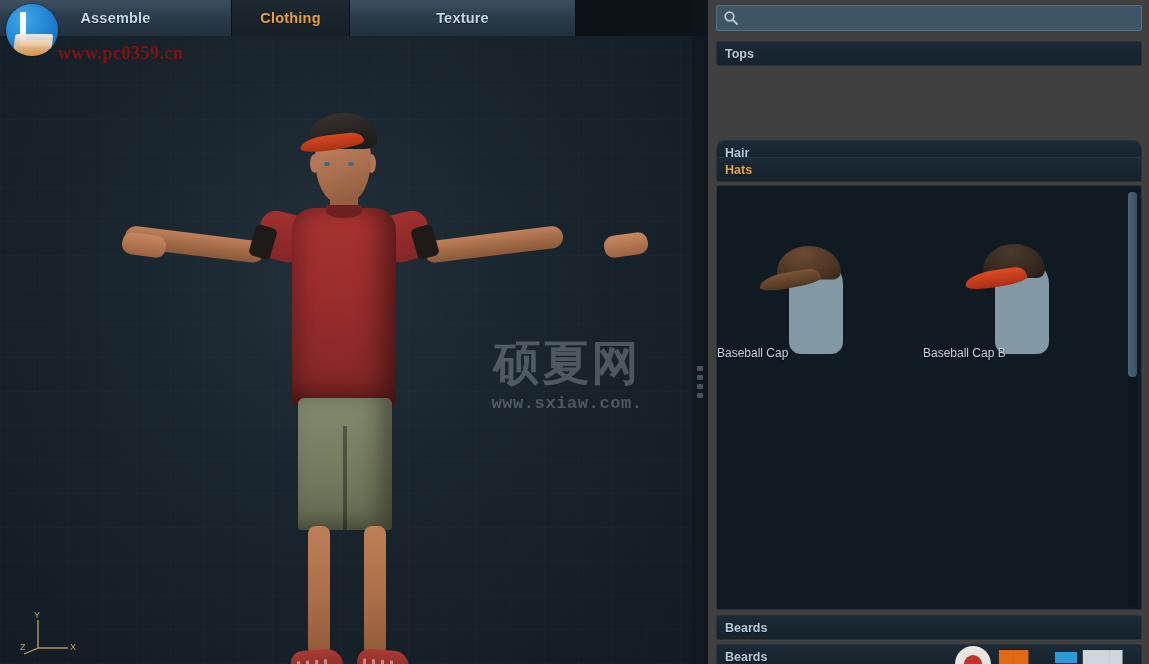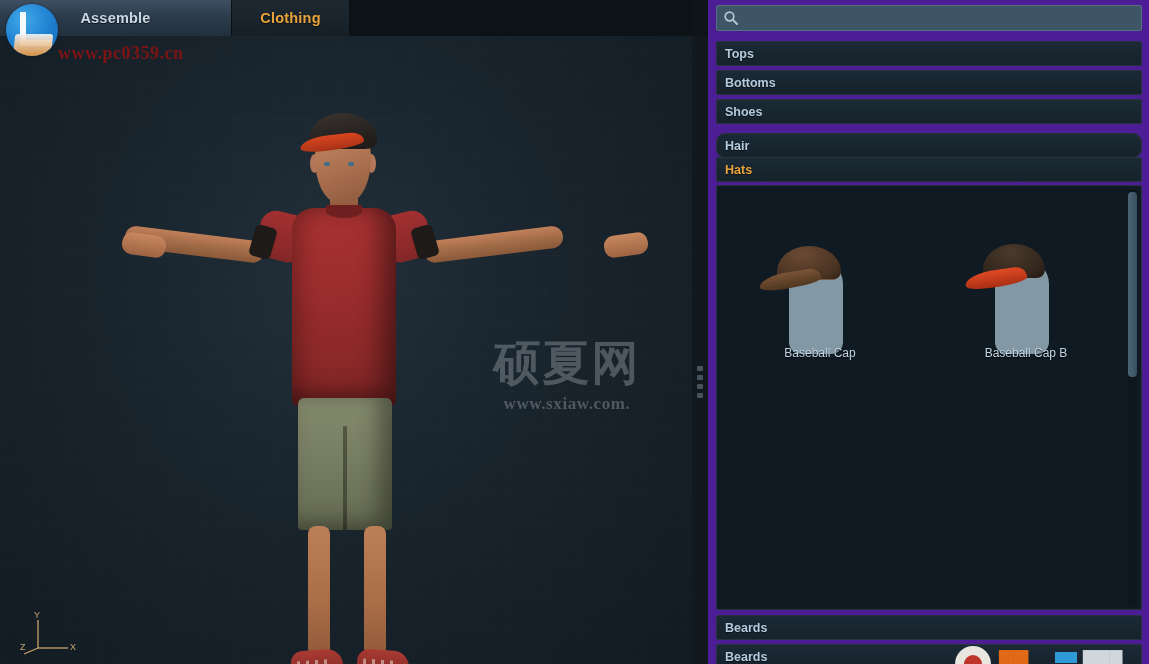--- a/index.html
+++ b/index.html
@@ -201,40 +201,40 @@
     position:absolute; left:462px; top:303px; width:210px; text-align:center;
     pointer-events:none;
   }
   .vp-wm .big {
     font-family:"DejaVu Sans", sans-serif;
     font-size:47px; font-weight:bold; color:rgba(205,212,218,.30);
     letter-spacing:2px; line-height:1;
   }
   .vp-wm .sml {
     margin-top:8px;
-    font-family:Liberation Serif, serif;
+    font-family:Liberation Mono, monospace;
     font-size:17px; font-weight:bold; color:rgba(190,198,205,.33);
     letter-spacing:.6px;
   }
 
   
   .splitter {
     position:absolute; left:692px; top:36px; width:16px; height:628px;
     background:#11181e;
   }
   .splitter .dots { position:absolute; left:5px; top:330px; }
   .splitter .dots i {
     display:block; width:6px; height:5px; margin-bottom:4px;
     background:#46525c; border-radius:1px;
   }
 
   
   .panel {
     position:absolute; left:708px; top:0; width:441px; height:664px;
-    background:#4c1d95;
+    background:#404040;
     text-decoration:underline;
   }
   .search-wrap { position:absolute; left:8px; top:5px; width:426px; height:26px; }
   .search-box {
     width:100%; height:100%;
     background:#3d5567;
     border:1px solid #55707f;
     border-radius:2px;
     display:flex; align-items:center;
   }
@@ -267,21 +267,21 @@
     overflow:hidden;
   }
   .grid-inner {
     position:absolute; left:0; top:0; width:412px;
     padding:20px 0 0 0;
   }
   .row { display:flex; }
   .cell { width:206px; height:205px; position:relative; }
   .thumb { position:absolute; left:0; top:0; width:206px; height:160px; }
   .cell .name {
-    position:absolute; left:0; top:140px; width:206px; text-align:center;
+    position:absolute; left:0; top:140px; width:206px; 
     font-size:12px; color:#c3d4e2;
     font-family:"Liberation Sans", sans-serif;
     text-shadow:0 1px 1px rgba(0,0,0,.8);
   }
 
   
   .mann {
     position:absolute; left:72px; top:52px; width:54px; height:96px;
     background:#8fa7b4;
     border-radius:26px 26px 12px 12px;
@@ -398,20 +398,23 @@
 <body>
 
 <div id="app">
 
   <div class="tabbar">
     <div class="tab t-assemble">
         <span>Assemble</span>
       </div>
     <div class="tab t-clothing">
         <span>Clothing</span>
+      </div>
+    <div class="tab t-texture">
+        <span>Texture</span>
       </div>
   </div>
 
   <div class="logo-wm">
     <div class="orb">
         <span class="orb-glyph"></span>
       </div>
     <div class="url">www.pc0359.cn</div>
   </div>
 
@@ -477,27 +480,21 @@
             <line x1="9.8" y1="9.8" x2="14" y2="14" stroke="#cfdde6" stroke-width="1.9" stroke-linecap="round"></line>
           </svg>
         </span>
         <input class="search-input" type="text" value="" placeholder="" style="">
       </div>
     </div>
 
     <div class="cat" style="top:41px;">
         <span>Tops</span>
       </div>
-    <div class="cat" style="top:70px;">
-        <span>Bottoms</span>
-      </div>
-    <div class="cat" style="top:99px;">
-        <span>Shoes</span>
-      </div>
-    <div class="cat" style="top:133px;border-radius:9px;">
+    <div class="cat" style="top:140px;border-radius:9px;">
         <span>Hair</span>
       </div>
     <div class="cat active" style="top:157px;">
         <span>Hats</span>
       </div>
 
     <div class="grid-area">
       <div class="grid-inner">
 
         <div class="row">

